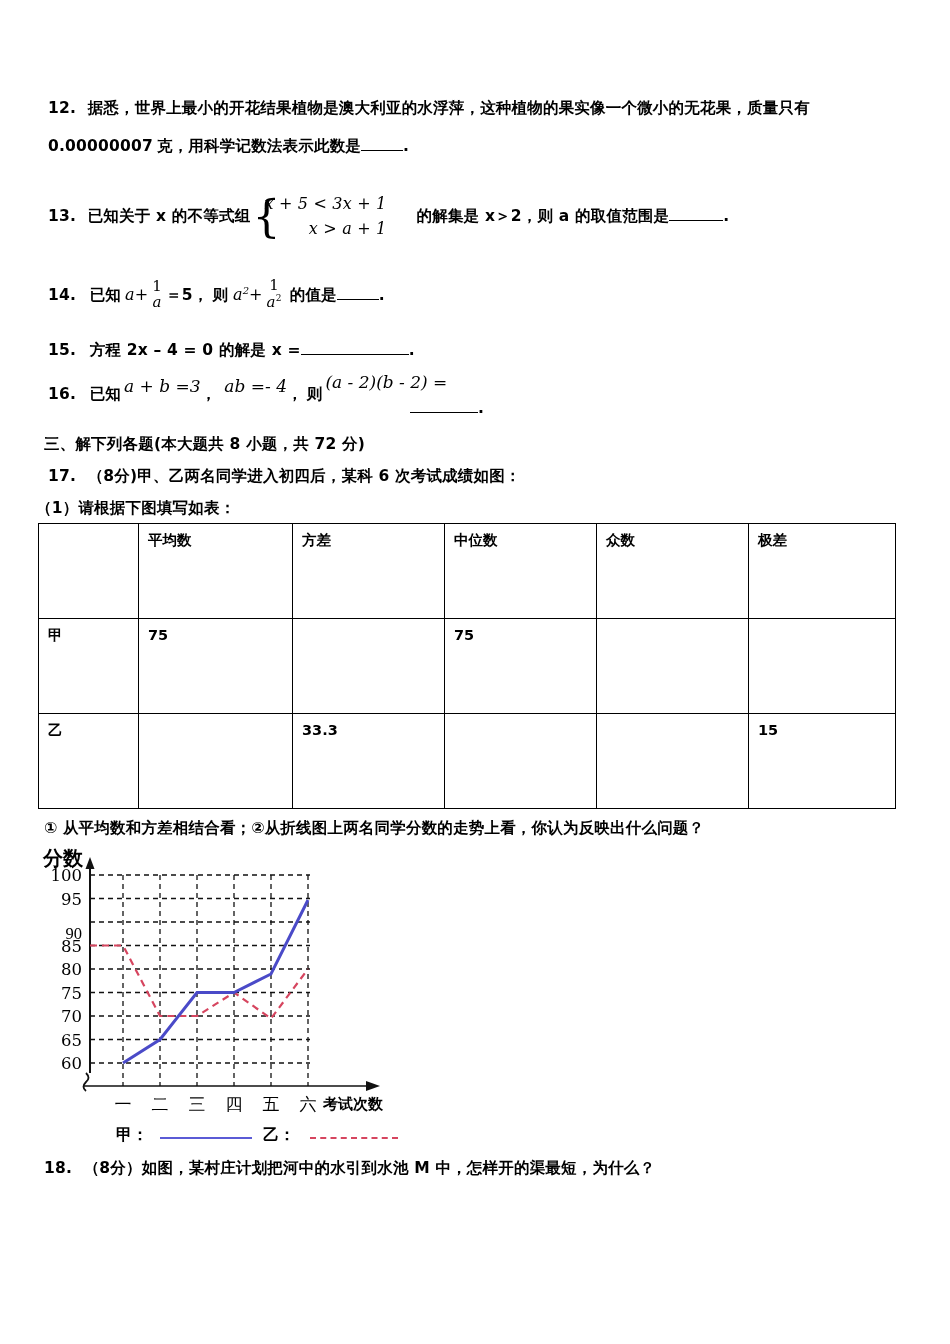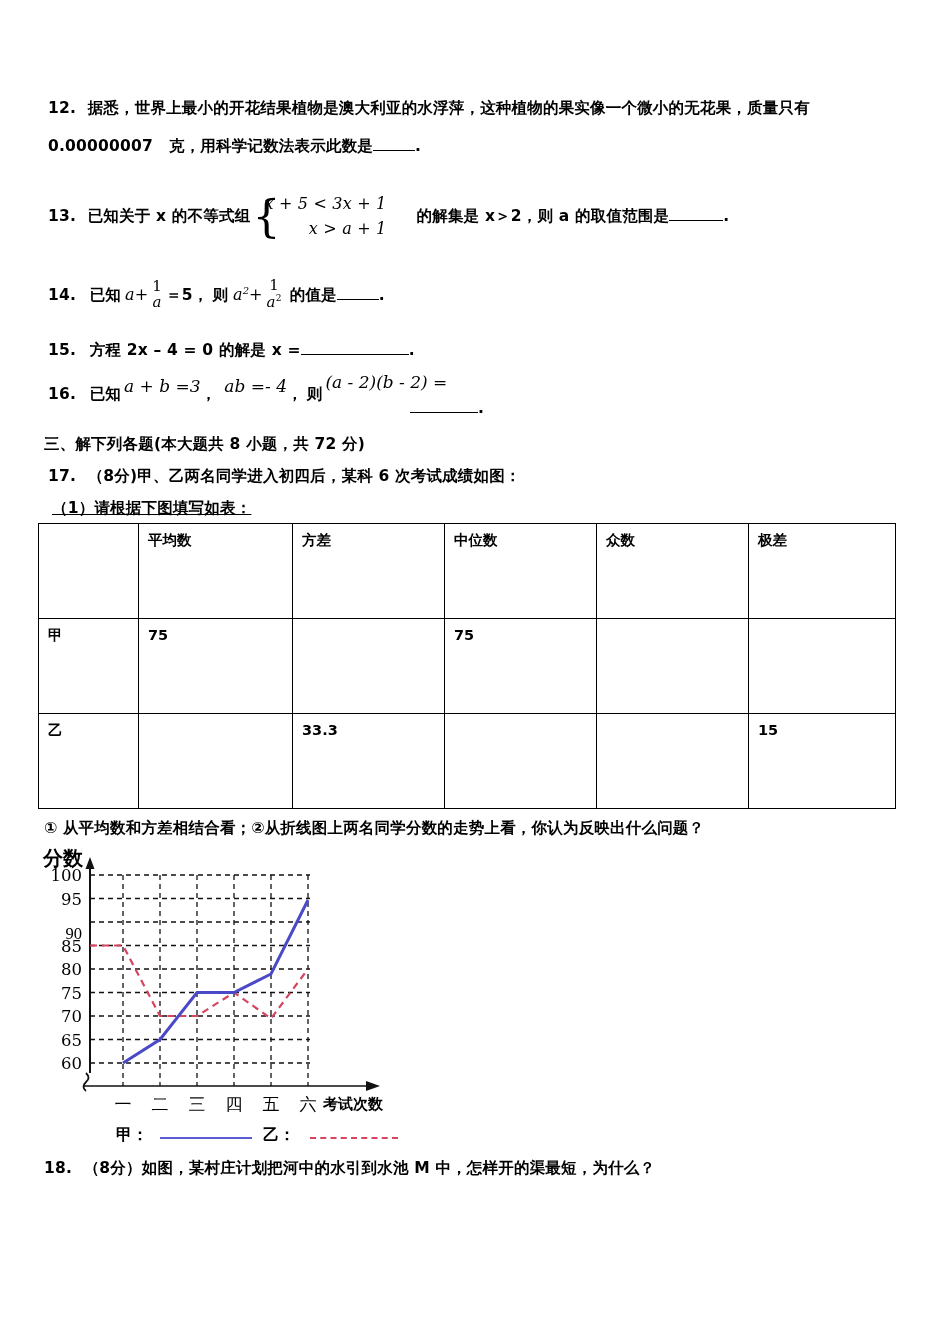--- a/index.html
+++ b/index.html
@@ -127,21 +127,21 @@
 </head>
 <body>
 
 <div class="page">
 
   <div class="qline" style="left:48px;top:98px;">
     <span>12.</span>
     <span style="margin-left:6px;">据悉，世界上最小的开花结果植物是澳大利亚的水浮萍，这种植物的果实像一个微小的无花果，质量只有</span>
   </div>
   <div class="qline" style="left:48px;top:136px;">
-    <span>0.00000007</span><span style="margin-left:16px;">克，用科学记数法表示此数是</span><span class="blank" style="width:42px;"></span><span>.</span>
+    <span>0.00000007</span><span style="margin-left:4px;">克，用科学记数法表示此数是</span><span class="blank" style="width:42px;"></span><span>.</span>
   </div>
 
   <div class="qline" style="left:48px;top:192px;">
     <span>13.</span>
     <span style="margin-left:6px;">已知关于 x 的不等式组</span><span class="system"><span class="brace">{</span><span class="rows"><span class="row">x + 5 &lt; 3x + 1</span><span class="row">x &gt; a + 1</span></span></span><span style="margin-left:28px;">的解集是 x＞2，则 a 的取值范围是</span><span class="blank" style="width:54px;"></span><span>.</span>
   </div>
 
   <div class="qline" style="left:48px;top:278px;">
     <span>14.</span>
     <span style="margin-left:8px;">已知</span><span class="math" style="margin-left:4px;">a</span><span class="mathup">+</span><span class="frac"><span class="num">1</span><span class="den">a</span></span><span>＝5，</span><span style="margin-left:4px;">则</span><span class="math" style="margin-left:5px;"><span>a</span><sup style="font-size:10px;">2</sup></span><span class="mathup">+</span><span class="frac"><span class="num">1</span><span class="den"><span>a</span><sup style="font-size:9px;font-style:normal;">2</sup></span></span><span style="margin-left:4px;">的值是</span><span class="blank" style="width:42px;"></span><span>.</span>
@@ -159,21 +159,21 @@
   <div class="qline" style="left:410px;top:398px;">
     <span class="blank" style="width:68px;"></span><span>.</span>
   </div>
 
   <div class="qline" style="left:44px;top:434px;text-align:right;">三、解下列各题(本大题共 8 小题，共 72 分)</div>
 
   <div class="qline" style="left:48px;top:466px;">
     <span>17.</span>
     <span style="margin-left:6px;text-align:right;">（8分)甲、乙两名同学进入初四后，某科 6 次考试成绩如图：</span>
   </div>
-  <div class="qline" style="left:52px;top:498px;text-decoration:underline;">（1）请根据下图填写如表：</div>
+  <div class="qline" style="left:36px;top:498px;">（1）请根据下图填写如表：</div>
 
   <table class="tbl" style="left:38px;top:523px;width:857px;">
     <colgroup>
       <col style="width:100px;">
       <col style="width:154px;">
       <col style="width:152px;">
       <col style="width:152px;">
       <col style="width:152px;">
       <col style="width:147px;">
     </colgroup>

